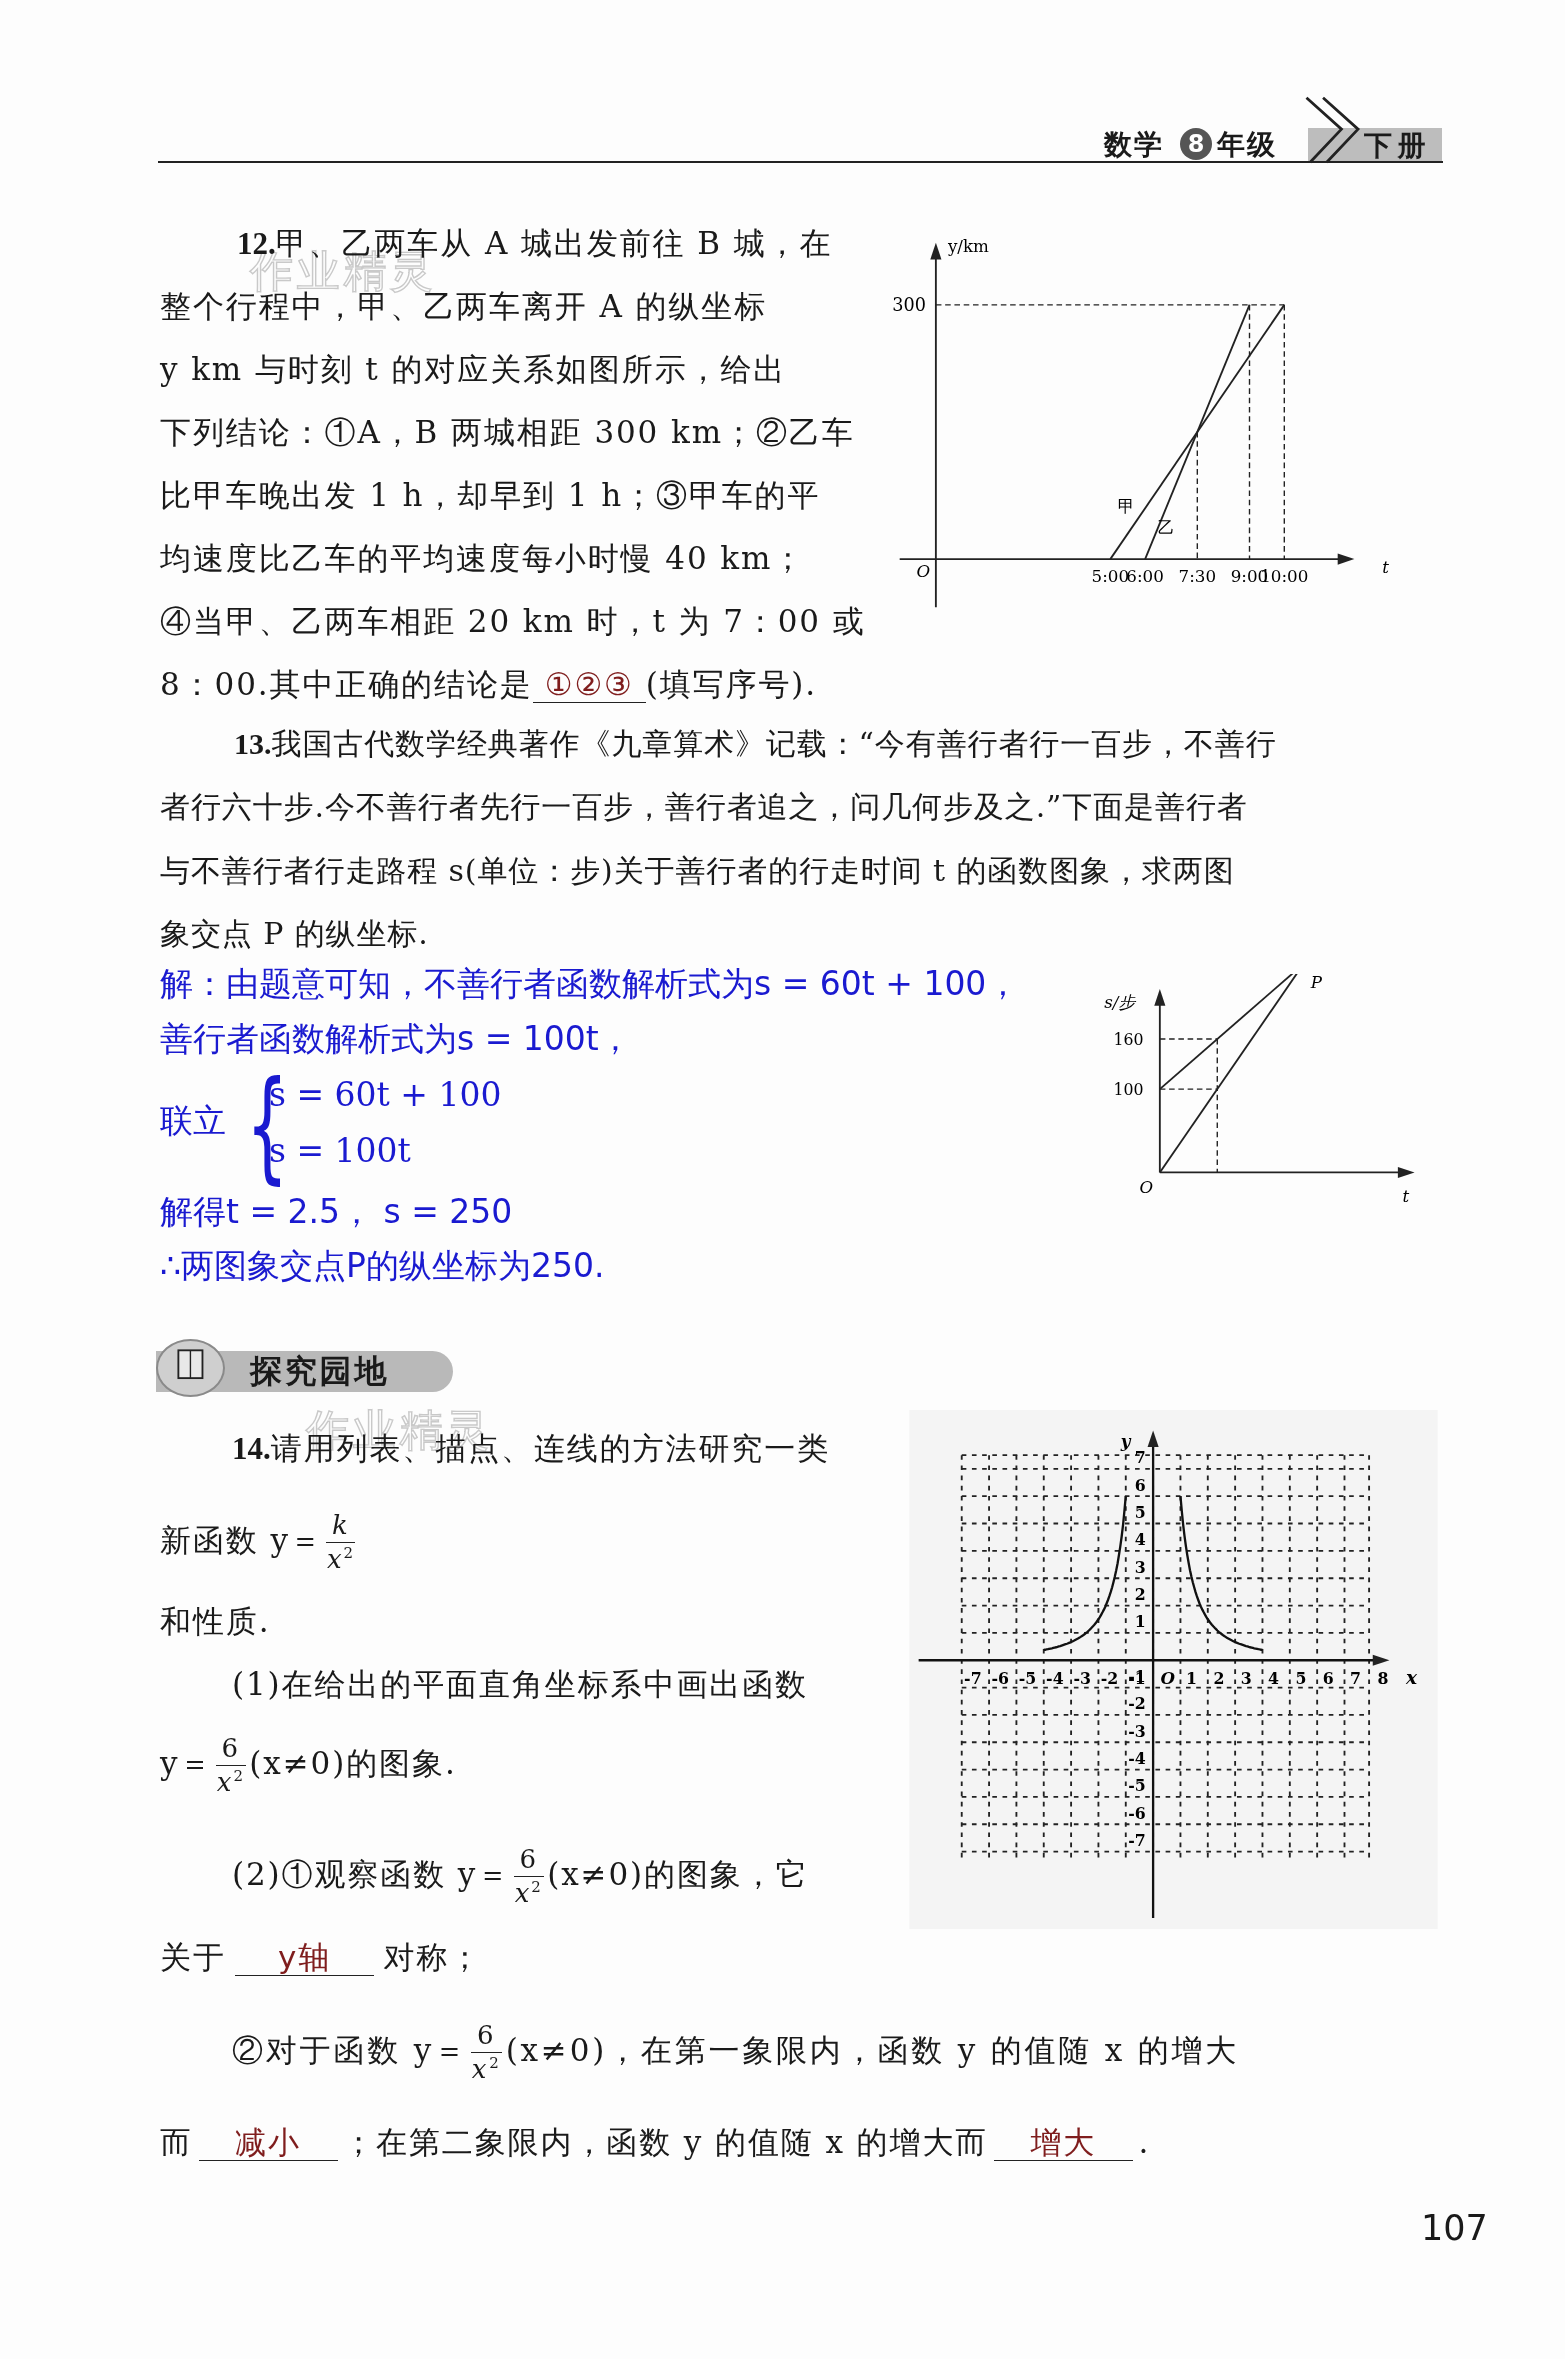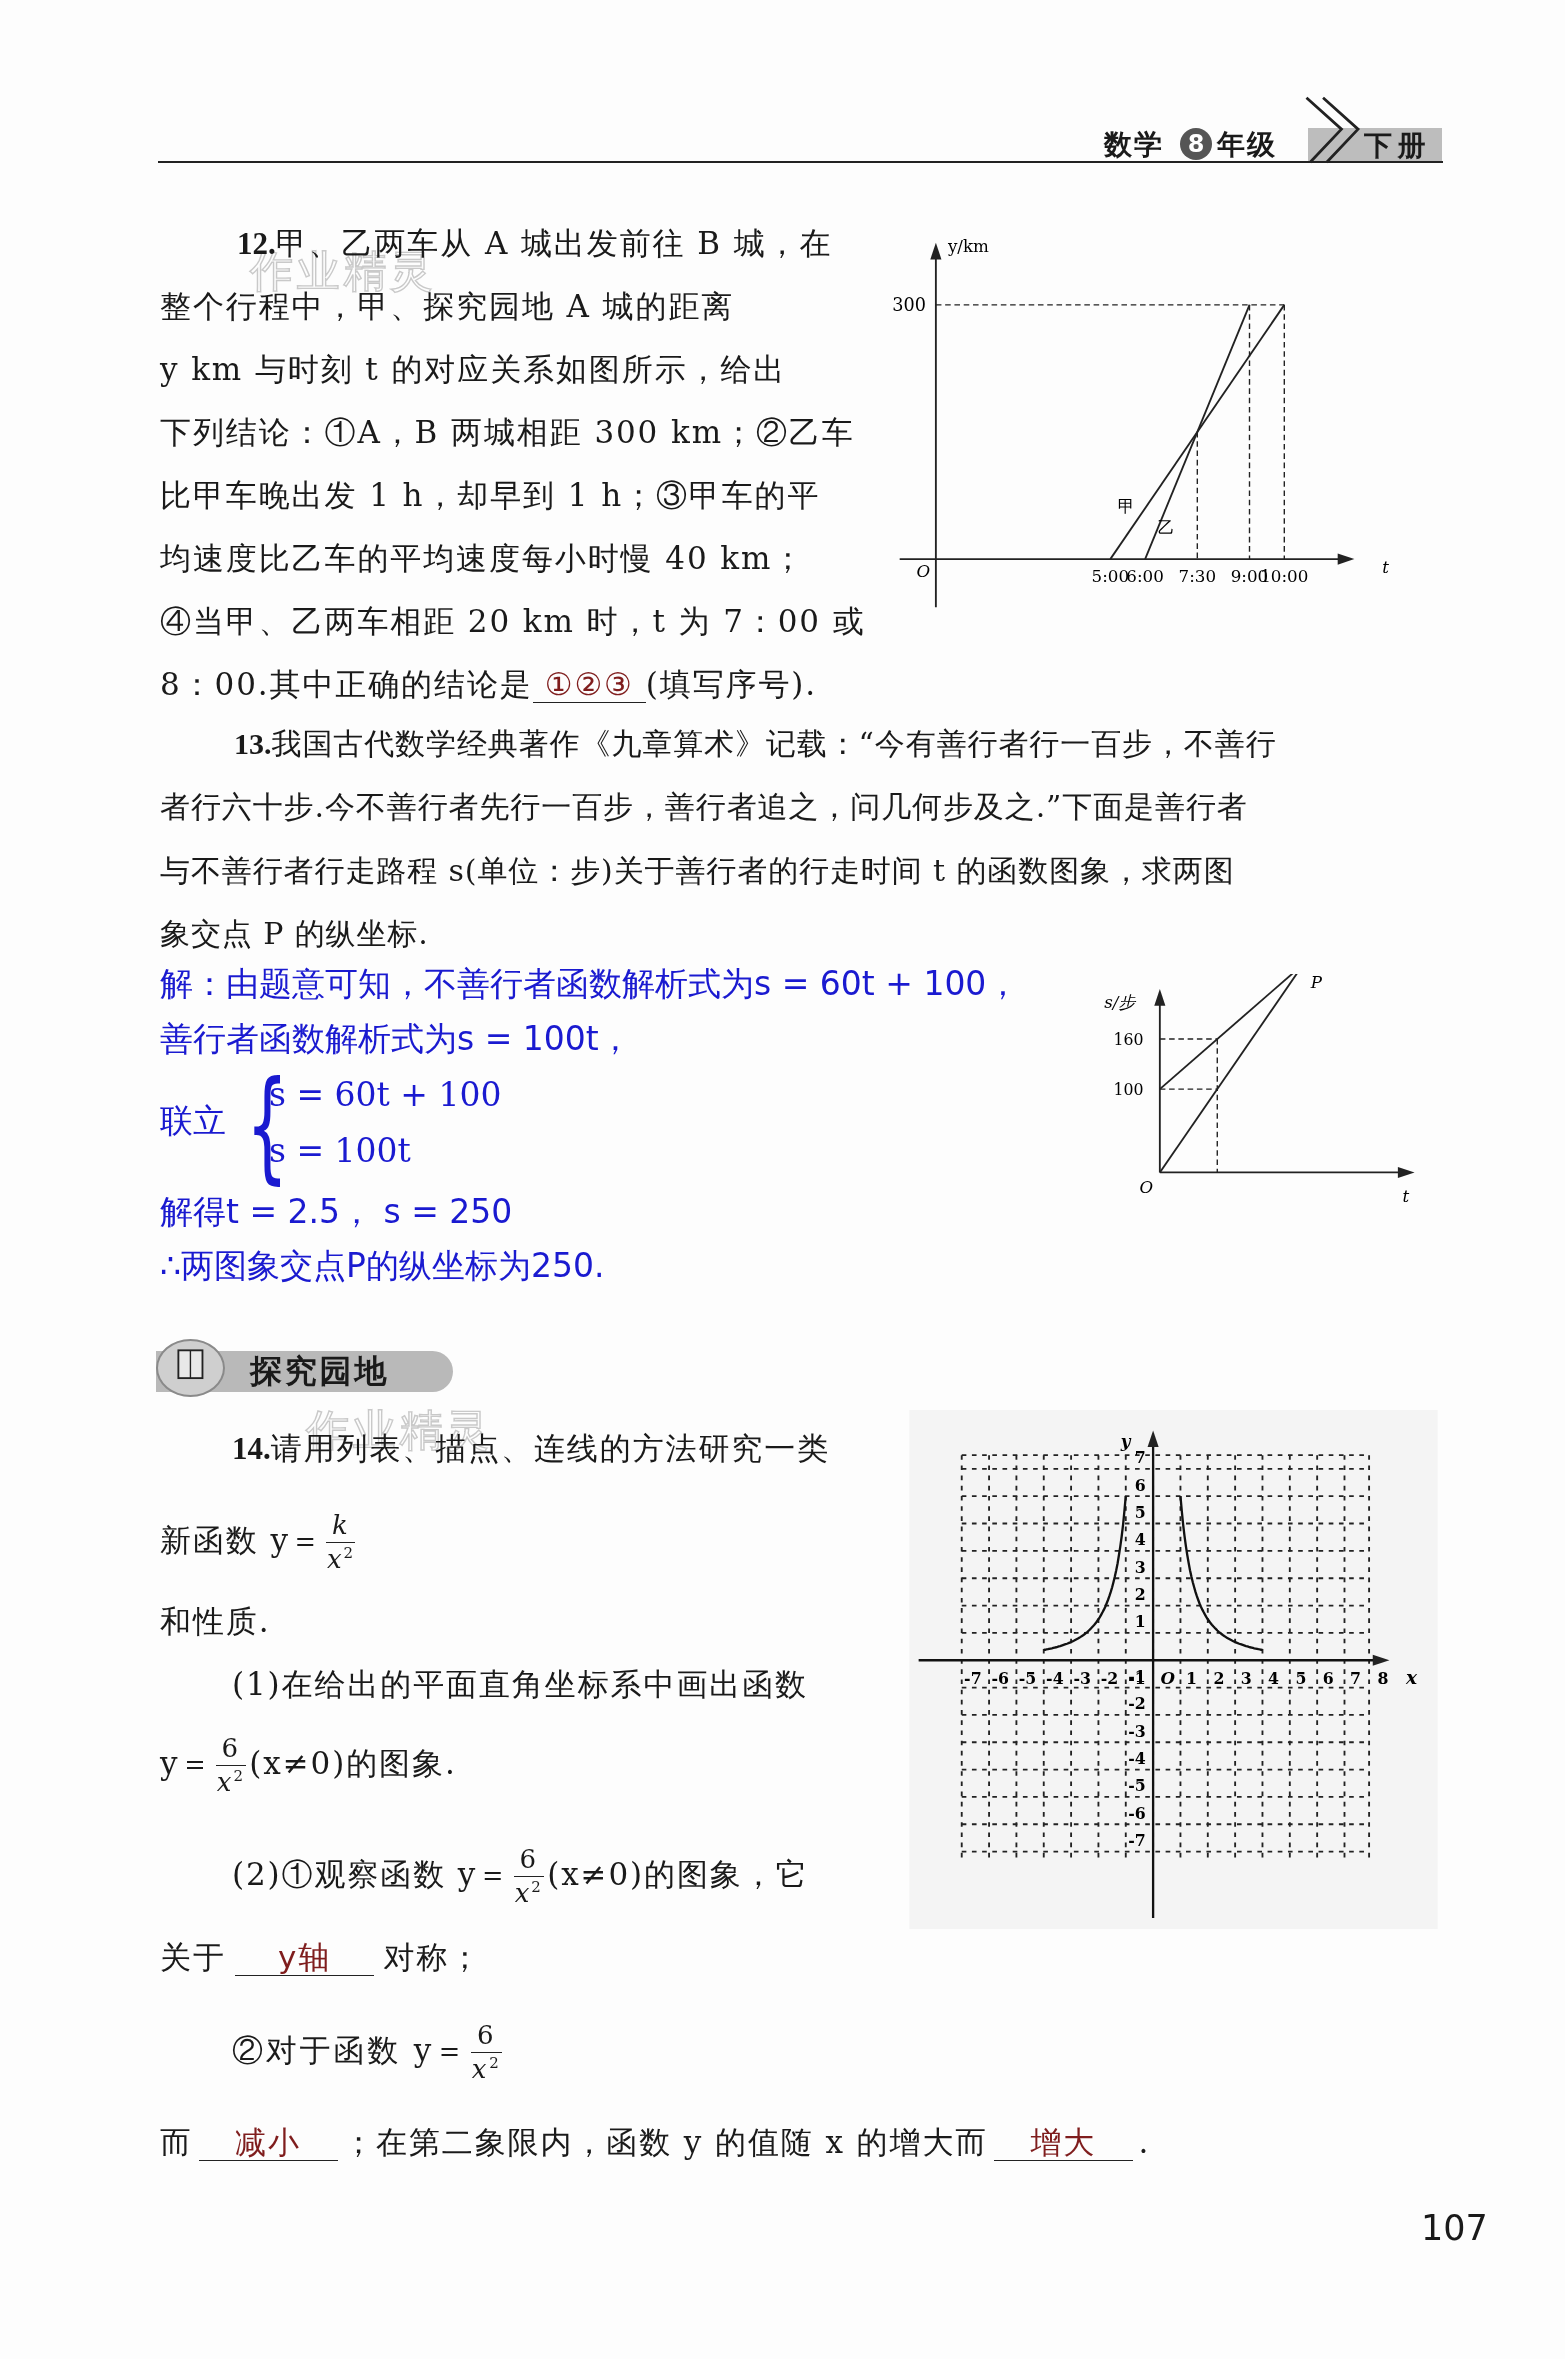--- a/index.html
+++ b/index.html
@@ -47,21 +47,21 @@
   <polyline points="28,2 66,36 32,72" fill="none" stroke="#222" stroke-width="3"></polyline>
 </svg>
 <div class="abs hdr-vol">下册</div>
 <div class="abs hdr-rule"></div>
 
 <div class="abs watermark" style="left:250px;top:243px;">作业精灵</div>
 <div class="abs watermark" style="left:306px;top:1402px;">作业精灵</div>
 
 <div>
   <div class="line" style="left:237px;top:225px;"><span class="qnum">12.</span><span>甲、乙两车从 A 城出发前往 B 城，在</span></div>
-  <div class="line" style="left:160px;top:288px;">整个行程中，甲、探究园地 A 城的距离</div>
+  <div class="line" style="left:160px;top:288px;">整个行程中，甲、乙两车离开 A 的纵坐标</div>
   <div class="line" style="left:160px;top:351px;">y km 与时刻 t 的对应关系如图所示，给出</div>
   <div class="line" style="left:160px;top:414px;">下列结论：①A，B 两城相距 300 km；②乙车</div>
   <div class="line" style="left:160px;top:477px;">比甲车晚出发 1 h，却早到 1 h；③甲车的平</div>
   <div class="line" style="left:160px;top:540px;">均速度比乙车的平均速度每小时慢 40 km；</div>
   <div class="line" style="left:160px;top:603px;">④当甲、乙两车相距 20 km 时，t 为 7：00 或</div>
   <div class="line" style="left:160px;top:666px;"><span>8：00.其中正确的结论是</span><span class="blank blue" style="width:113px;">①②③</span><span>(填写序号).</span></div>
 </div>
 
 <svg class="abs" id="chart1" style="left:881px;top:213px;" width="557" height="399" viewBox="0 0 600 430">
     <line x1="20" y1="373" x2="505" y2="373" stroke="#222" stroke-width="2"></line>
@@ -133,21 +133,21 @@
 <div class="abs section-title">探究园地</div>
 
 <div>
   <div class="line" style="left:232px;top:1430px;"><span class="qnum">14.</span><span>请用列表、描点、连线的方法研究一类</span></div>
   <div class="line" style="left:160px;top:1512px;"><span>新函数 y＝</span><span class="frac"><span class="num mi">k</span><span class="den"><span>x</span><sup>2</sup></span></span></div>
   <div class="line" style="left:160px;top:1603px;">和性质.</div>
   <div class="line" style="left:232px;top:1666px;">(1)在给出的平面直角坐标系中画出函数</div>
   <div class="line" style="left:160px;top:1735px;"><span>y＝</span><span class="frac"><span class="num">6</span><span class="den"><span>x</span><sup>2</sup></span></span><span>(x≠0)的图象.</span></div>
   <div class="line" style="left:232px;top:1846px;"><span>(2)①观察函数 y＝</span><span class="frac"><span class="num">6</span><span class="den"><span>x</span><sup>2</sup></span></span><span>(x≠0)的图象，它</span></div>
   <div class="line" style="left:160px;top:1939px;"><span>关于</span><span class="blank blue" style="width:139px;margin:0 9.3px;font-family:'DejaVu Sans',sans-serif;">y轴</span><span>对称；</span></div>
-  <div class="line" style="left:232px;top:2022px;letter-spacing:2.8px;"><span>②对于函数 y＝</span><span class="frac"><span class="num">6</span><span class="den"><span>x</span><sup>2</sup></span></span></div>
+  <div class="line" style="left:232px;top:2022px;letter-spacing:2.8px;"><span>②对于函数 y＝</span><span class="frac"><span class="num">6</span><span class="den"><span>x</span><sup>2</sup></span></span><span>(x≠0)，在第一象限内，函数 y 的值随 x 的增大</span></div>
   <div class="line" style="left:160px;top:2124px;"><span>而</span><span class="blank blue" style="width:139px;margin:0 5.6px;font-family:'DejaVu Sans',sans-serif;">减小</span><span>；在第二象限内，函数 y 的值随 x 的增大而</span><span class="blank blue" style="width:139px;margin:0 5.6px;font-family:'DejaVu Sans',sans-serif;">增大</span><span>.</span></div>
 </div>
 
 <svg class="abs" id="chart3" style="left:909px;top:1410px;" width="529" height="519" viewBox="0 0 570 560">
     <rect x="0" y="0" width="570" height="560" fill="#f4f4f4"></rect>
     <line x1="56.5" y1="48.75" x2="56.5" y2="485.35" stroke="#222" stroke-width="2" stroke-dasharray="5,6"></line>
     <line x1="86" y1="48.75" x2="86" y2="485.35" stroke="#222" stroke-width="2" stroke-dasharray="5,6"></line>
     <line x1="115.5" y1="48.75" x2="115.5" y2="485.35" stroke="#222" stroke-width="2" stroke-dasharray="5,6"></line>
     <line x1="145" y1="48.75" x2="145" y2="485.35" stroke="#222" stroke-width="2" stroke-dasharray="5,6"></line>
     <line x1="174.5" y1="48.75" x2="174.5" y2="485.35" stroke="#222" stroke-width="2" stroke-dasharray="5,6"></line>

